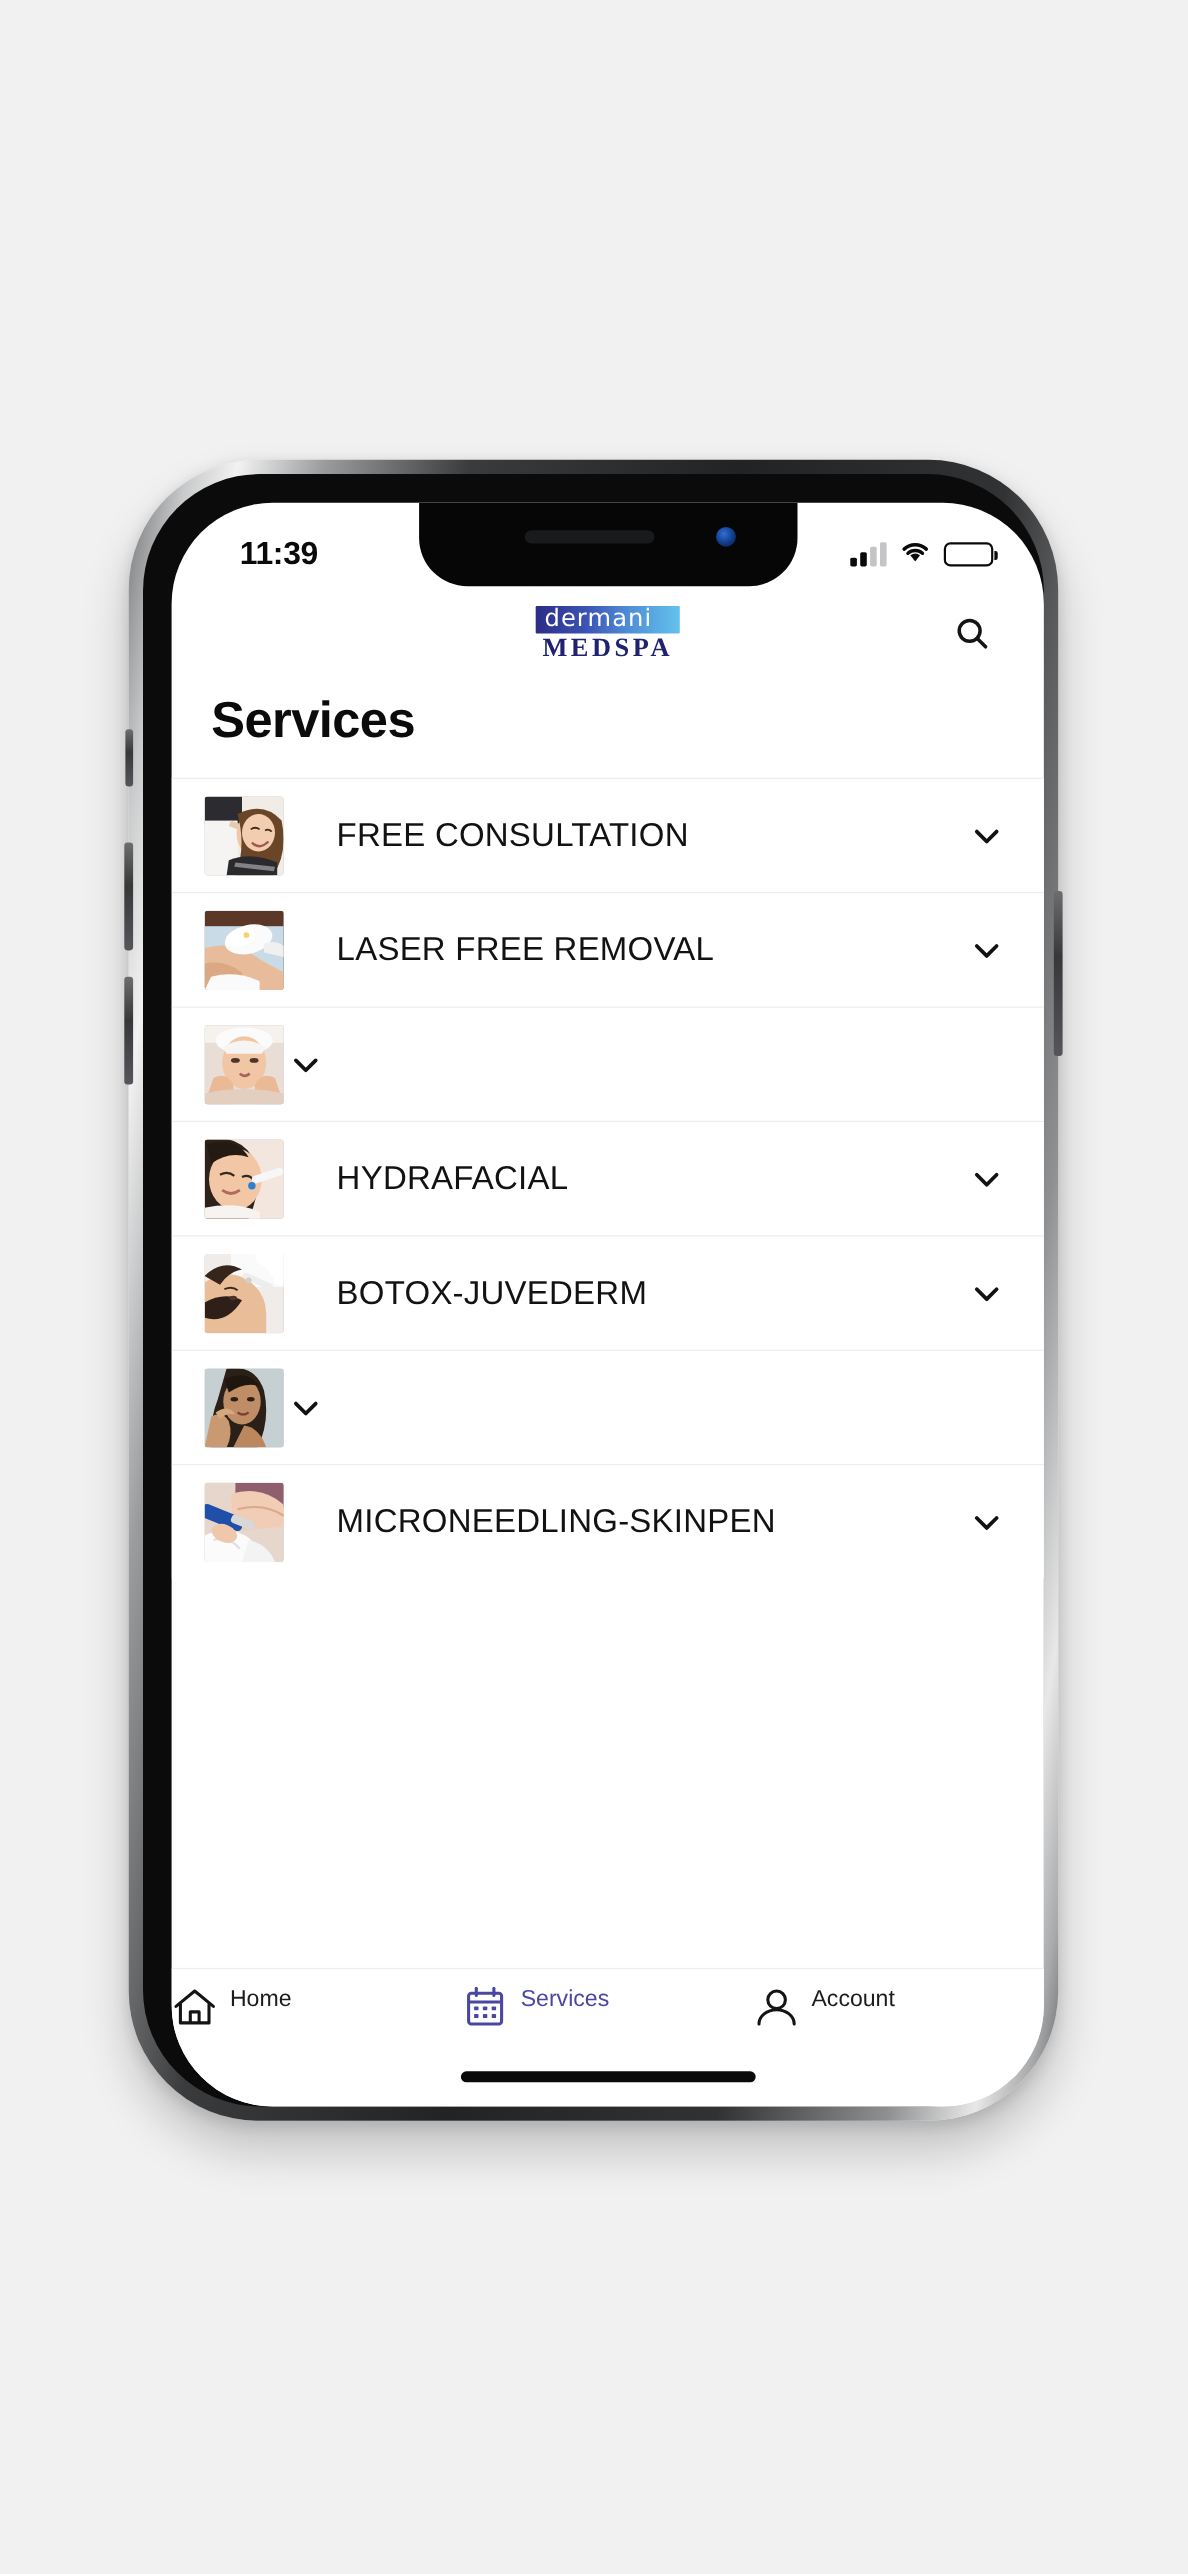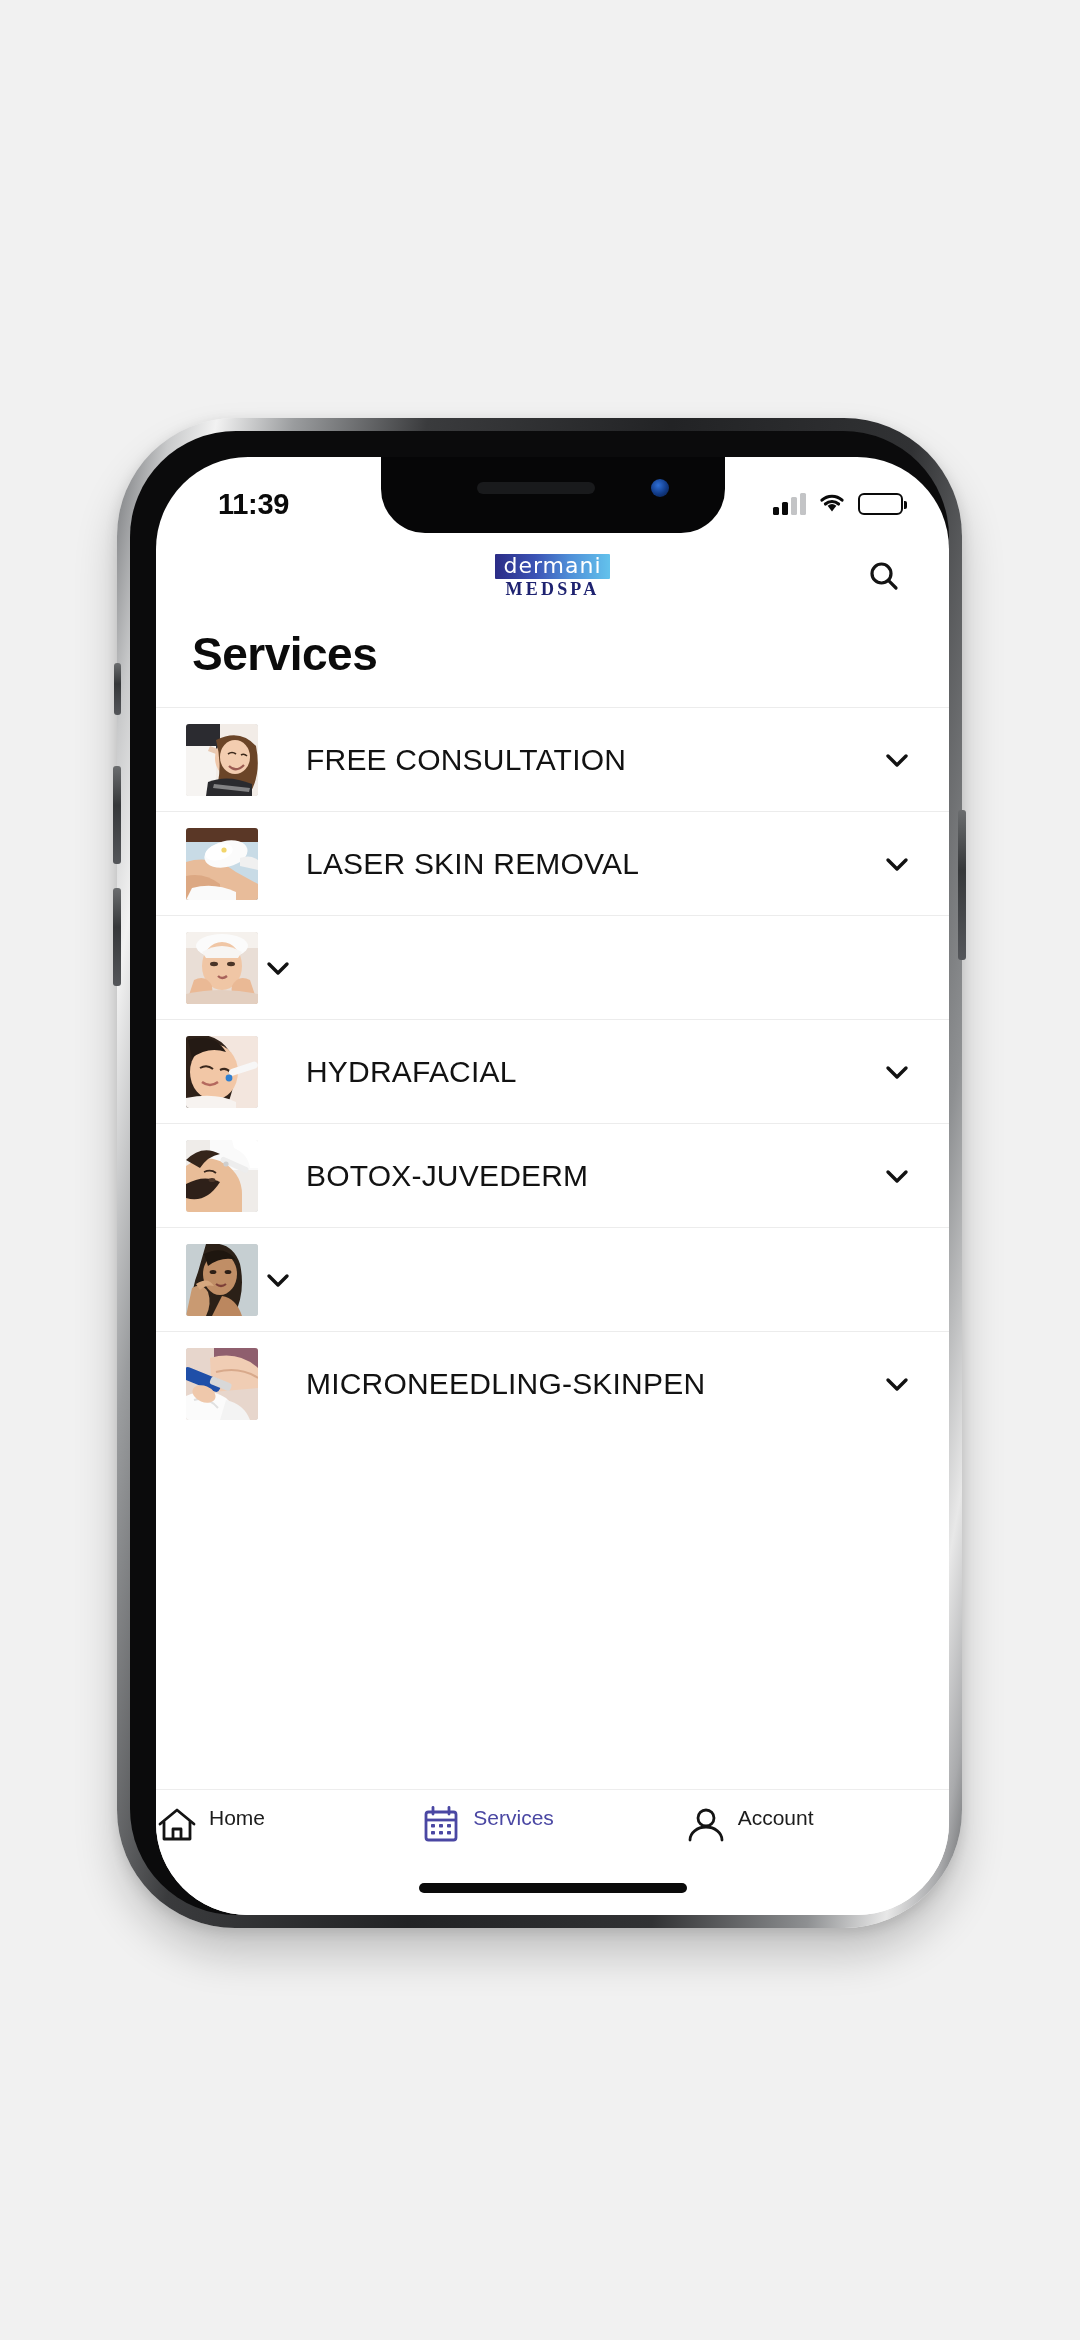--- a/index.html
+++ b/index.html
@@ -155,28 +155,28 @@
     flex-direction: column;
     align-items: center;
     line-height: 1;
   }
   #logo-top {
     background: linear-gradient(90deg,#2b2c86 0%,#3b53b5 35%,#4f8fd8 65%,#63c2ec 100%);
     color: #ffffff;
     font-family: "DejaVu Sans", sans-serif;
     font-size: 22px;
     letter-spacing: 1px;
-    padding: 1px 8px 2px 8px;
+    padding: 1px 25px 2px 8px;
     border-radius: 1px;
   }
   #logo-bottom {
     color: #1e2270;
     font-family: "Liberation Serif", serif;
     font-weight: bold;
-    font-size: 18px;
+    font-size: 24px;
     letter-spacing: 3.2px;
     margin-top: 1px;
   }
   #search-btn {
     position: absolute;
     right: 38px;
     top: 50%;
     transform: translateY(-50%);
     width: 54px; height: 54px;
     display: flex; align-items: center; justify-content: center;
@@ -359,21 +359,21 @@
                 <rect x="0" y="14" width="72" height="58" fill="#c8dbe6"></rect>
                 <path d="M0 34 q26 -8 50 10 l22 12 0 16 -72 0Z" fill="#e8bc9a"></path>
                 <path d="M0 48 q18 -4 34 8 l0 16 -34 0Z" fill="#dca883"></path>
                 <ellipse cx="40" cy="26" rx="22" ry="13" transform="rotate(-14 40 26)" fill="#fbfbfb"></ellipse>
                 <ellipse cx="33" cy="24" rx="14" ry="8" transform="rotate(-14 33 24)" fill="#ffffff"></ellipse>
                 <circle cx="38" cy="22" r="2.6" fill="#f2d56a"></circle>
                 <path d="M54 30 q10 -4 18 2 l0 10 -18 -4Z" fill="#f0f0f0"></path>
                 <path d="M6 60 q22 -6 44 4 l0 8 -50 0Z" fill="#fafafa"></path>
               </svg>
             </div>
-            <div class="label">LASER SKIN REMOVAL</div>
+            <div class="label">LASER FREE REMOVAL</div>
             <div class="chev">
               <svg width="34" height="34" viewBox="0 0 34 34">
                 <polyline points="8,13 17,22 26,13" fill="none" stroke="#121212" stroke-width="3.4" stroke-linecap="round" stroke-linejoin="round"></polyline>
               </svg>
             </div>
           </div>
 
           <div class="service-row">
             <div class="thumb">
               <svg viewBox="0 0 72 72" preserveAspectRatio="none">

